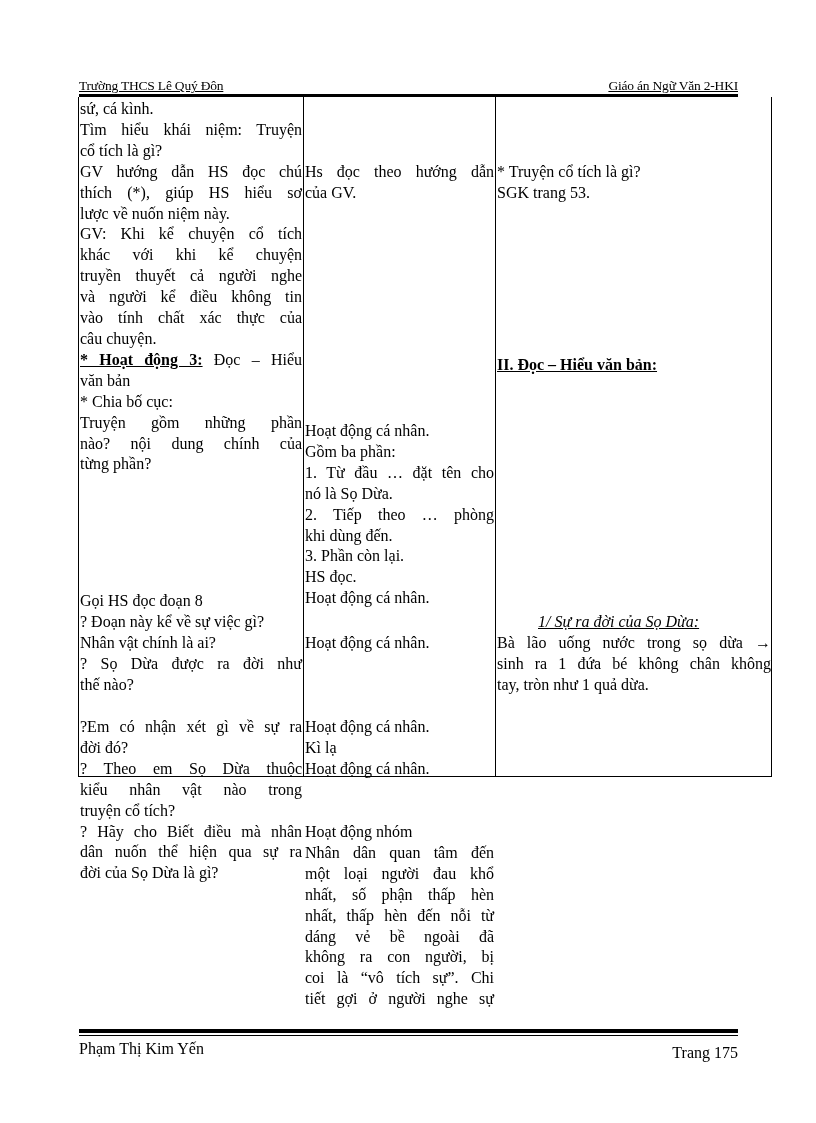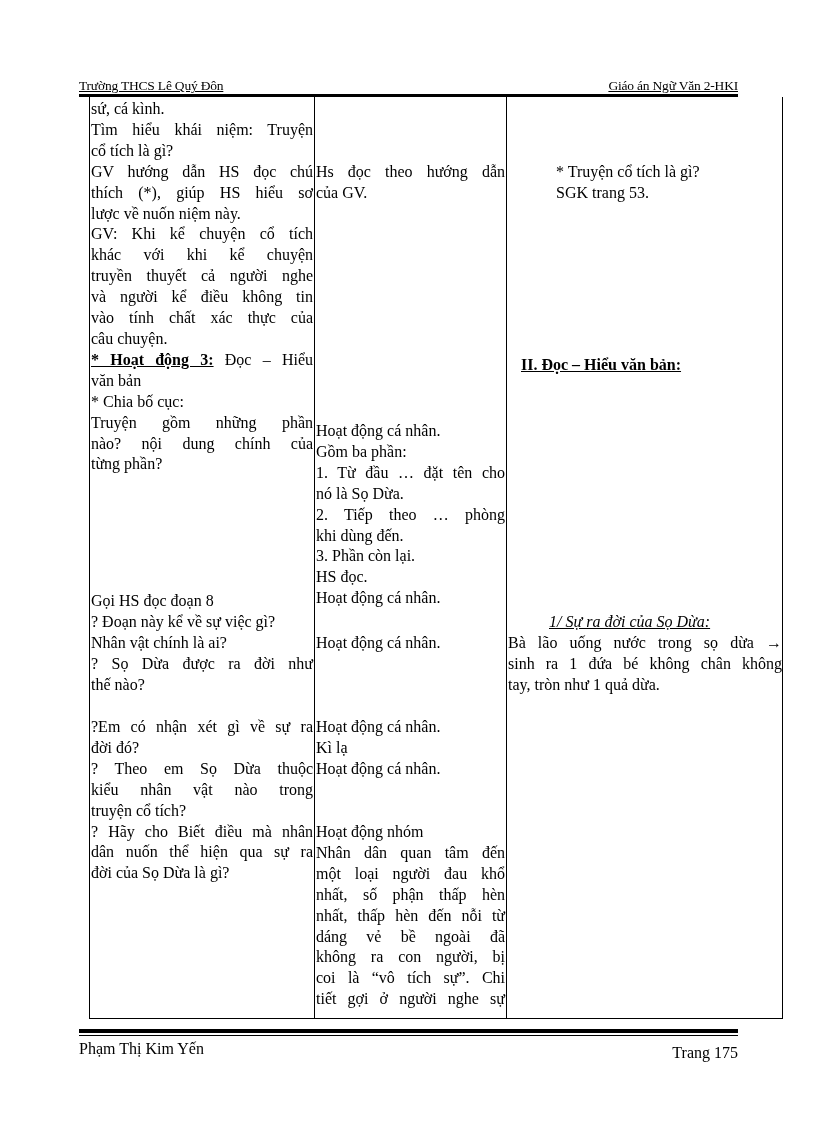--- a/index.html
+++ b/index.html
@@ -30,24 +30,24 @@
     .header-rule {
       position: absolute;
       left: 79px;
       top: 94px;
       width: 659px;
       height: 3px;
       background: #000;
     }
     .doc-table {
       position: absolute;
-      left: 89px;
+      left: 78px;
       top: 97px;
       width: 694px;
-      height: 922px;
+      height: 680px;
       border: 1px solid #000;
       border-top: none;
       box-sizing: border-box;
     }
     .col {
       position: absolute;
       top: 0;
       bottom: 0;
       box-sizing: border-box;
       font-size: 16px;
@@ -183,26 +183,26 @@
       <span class="spread">nhất, số phận thấp hèn</span>
       <span class="spread">nhất, thấp hèn đến nỗi từ</span>
       <span class="spread">dáng vẻ bề ngoài đã</span>
       <span class="spread">không ra con người, bị</span>
       <span class="spread">coi là “vô tích sự”. Chi</span>
       <span class="spread">tiết gợi ở người nghe sự</span>
     </div>
   </div>
 
   <div class="col col3">
-    <div class="blk" style="top:65px;padding-left:48px;">
+    <div class="blk" style="top:65px;">
       <span class="line">* Truyện cổ tích là gì?</span>
       <span class="line">SGK trang 53.</span>
     </div>
 
-    <div class="blk" style="top:258px;padding-left:13px;">
+    <div class="blk" style="top:258px;">
       <span class="line bold u">II. Đọc – Hiểu văn bản:</span>
     </div>
 
     <div class="blk" style="top:515px;">
       <span class="line ital u">1/ Sự ra đời của Sọ Dừa:</span>
       <span class="spread">Bà lão uống nước trong sọ dừa →</span>
       <span class="spread">sinh ra 1 đứa bé không chân không</span>
       <span class="line">tay, tròn như 1 quả dừa.</span>
     </div>
 

